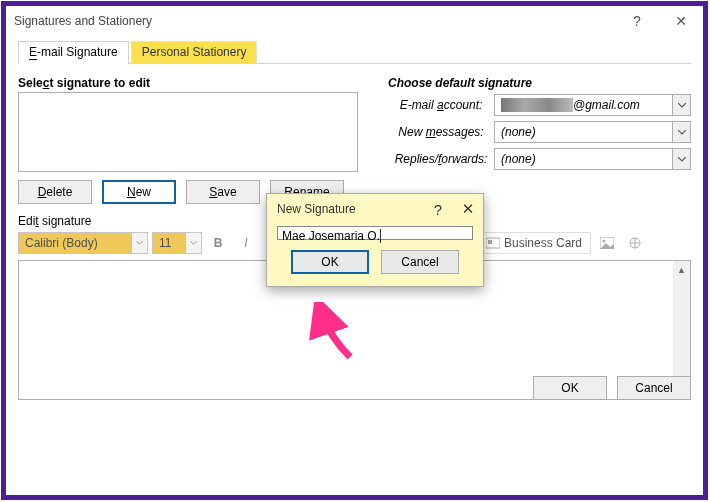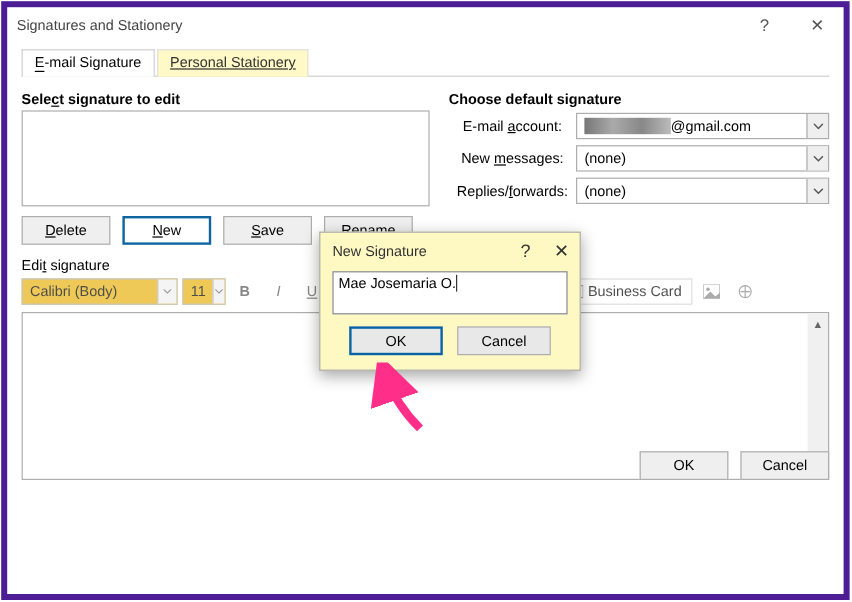--- a/index.html
+++ b/index.html
@@ -4,40 +4,40 @@
 <style>
   * { box-sizing: border-box; font-family: "Segoe UI", Tahoma, sans-serif; }
   body { margin: 0; background: #fff; width: 710px; height: 502px; overflow: hidden; position: relative; font-size: 12px; color: #000; }
   .window { position: absolute; top: 1px; left: 1px; width: 707px; height: 499px; border: 5px solid #4c1d95; background: #fff; }
   .titlebar { height: 30px; display: flex; align-items: center; padding: 0 0 0 8px; }
   .titlebar .title { flex: 1; color: #444; }
   .titlebar .ctl { width: 44px; height: 30px; display: flex; align-items: center; justify-content: center; color: #555; font-size: 14px; }
   .body { padding: 4px 12px 10px 12px; position: relative; }
   .tabs { display: flex; border-bottom: 1px solid #d0d0d0; height: 24px; }
   .tab { padding: 3px 10px; border: 1px solid #d0d0d0; border-bottom: none; background: #fff; position: relative; top: 1px; margin-right: 2px; }
-  .tab:not(.active) { background: #fef9c3; border-color: #e0e0e0; color: #333; text-decoration: underline; }
+  .tab:not(.active) { background: #fde047; border-color: #e0e0e0; color: #333; }
   .tab.active::after { content:""; position:absolute; left:0; right:0; bottom:-1px; height:1px; background:#fff; }
   .row { display: flex; margin-top: 6px; }
   .section-label { font-weight: bold; margin-top: 6px; }
   .sig-list { width: 340px; height: 80px; border: 1px solid #adadad; background: #fff; margin-top: 2px; }
-  .default-grid { flex: 1; margin-left: 16px; }
+  .default-grid { flex: 1; margin-left: 30px; font-style: italic; }
   .default-row { display: flex; align-items: center; margin-top: 3px; height: 24px; }
   .default-row label { width: 106px; text-align: center; }
   .select { flex: 1; display: flex; align-items: center; border: 1px solid #adadad; background: #fff; height: 22px; position: relative; }
   .select .val { flex: 1; padding: 0 6px; white-space: nowrap; overflow: hidden; }
   .select .dd { width: 18px; height: 100%; border-left: 1px solid #adadad; background: #efefef; display:flex;align-items:center;justify-content:center; }
   .email-ob { display:inline-block; width:72px; height:14px; background:linear-gradient(90deg,#777,#aaa,#888,#bbb); vertical-align:middle; }
   .btn-row { display: flex; gap: 10px; margin-top: 8px; }
   .btn { height: 24px; min-width: 74px; padding: 0 12px; border: 1px solid #adadad; background: #efefef; display:inline-flex; align-items:center; justify-content:center; }
   .btn.primary { background:#fff; border:2px solid #0a64a4; }
   .u { text-decoration: underline; }
   .fmt-bar { display:flex; align-items:center; gap:4px; margin-top:4px; opacity:0.7; }
   .combo { display:flex; align-items:center; border:1px solid #adadad; background:#eab308; height:22px; }
   .combo.font { width:130px; }
-  .combo.size { width:36px; }
+  .combo.size { width:50px; }
   .combo .val { flex:1; padding:0 6px; }
   .combo .dd { width:16px; height:100%; border-left:1px solid #adadad; background:#efefef; display:flex;align-items:center;justify-content:center; }
   .tb { width:24px; height:22px; display:inline-flex; align-items:center; justify-content:center; color:#555; }
   .tb.bold { font-weight:bold; }
   .tb.ital { font-style:italic; }
   .tb.undr { text-decoration:underline; }
   .sep { width:1px; height:18px; background:#ccc; margin:0 2px; }
   .bizcard { border:1px solid #d0d0d0; padding:1px 8px; display:inline-flex; align-items:center; gap:4px; height:22px; }
   .edit-area { position:relative; margin-top:6px; width:100%; height:140px; border:1px solid #adadad; background:#fff; }
   .scrollbar { position:absolute; right:0; top:0; bottom:0; width:17px; background:#f0f0f0; }
@@ -46,21 +46,21 @@
   .link { color:#0a64c4; text-decoration:underline; margin-top:10px; display:inline-block; }
   .footer { position:absolute; right:12px; bottom:10px; display:flex; gap:10px; }
   
   .dim { filter: grayscale(0.05); }
   
   .modal { position:absolute; left:266px; top:193px; width:218px; background:#fef9c3; border:1px solid #aaa; box-shadow:0 4px 12px rgba(0,0,0,.35); }
   .modal .mtb { display:flex; align-items:center; height:30px; padding-left:10px; color:#333; }
   .modal .mtb .t { flex:1; }
   .modal .mtb .c { width:30px; text-align:center; font-size:15px; color:#333; }
   .modal .mlabel { padding:2px 10px; }
-  .modal .minput { margin:2px 10px 10px 10px; border:1px solid #888; background:#fff; padding:2px 4px; height:36px; }
+  .modal .minput { margin:2px 10px 10px 10px; border:1px solid #888; background:#fff; padding:2px 4px; height:14px; }
   .modal .minput .caret { border-right:1px solid #333; padding-right:0; }
   .modal .mbtns { display:flex; gap:12px; justify-content:center; padding:0 10px 12px; }
   .modal .mbtn { width:78px; height:24px; border:1px solid #adadad; background:#e8e8e8; display:inline-flex;align-items:center;justify-content:center; }
   .modal .mbtn.focus { border:2px solid #0a64a4; }
   
   .arrow-wrap { position:absolute; left:290px; top:302px; pointer-events:none; }
   .arrow-svg { width:80px; height:60px; }
 </style>
 </head>
 <body>

